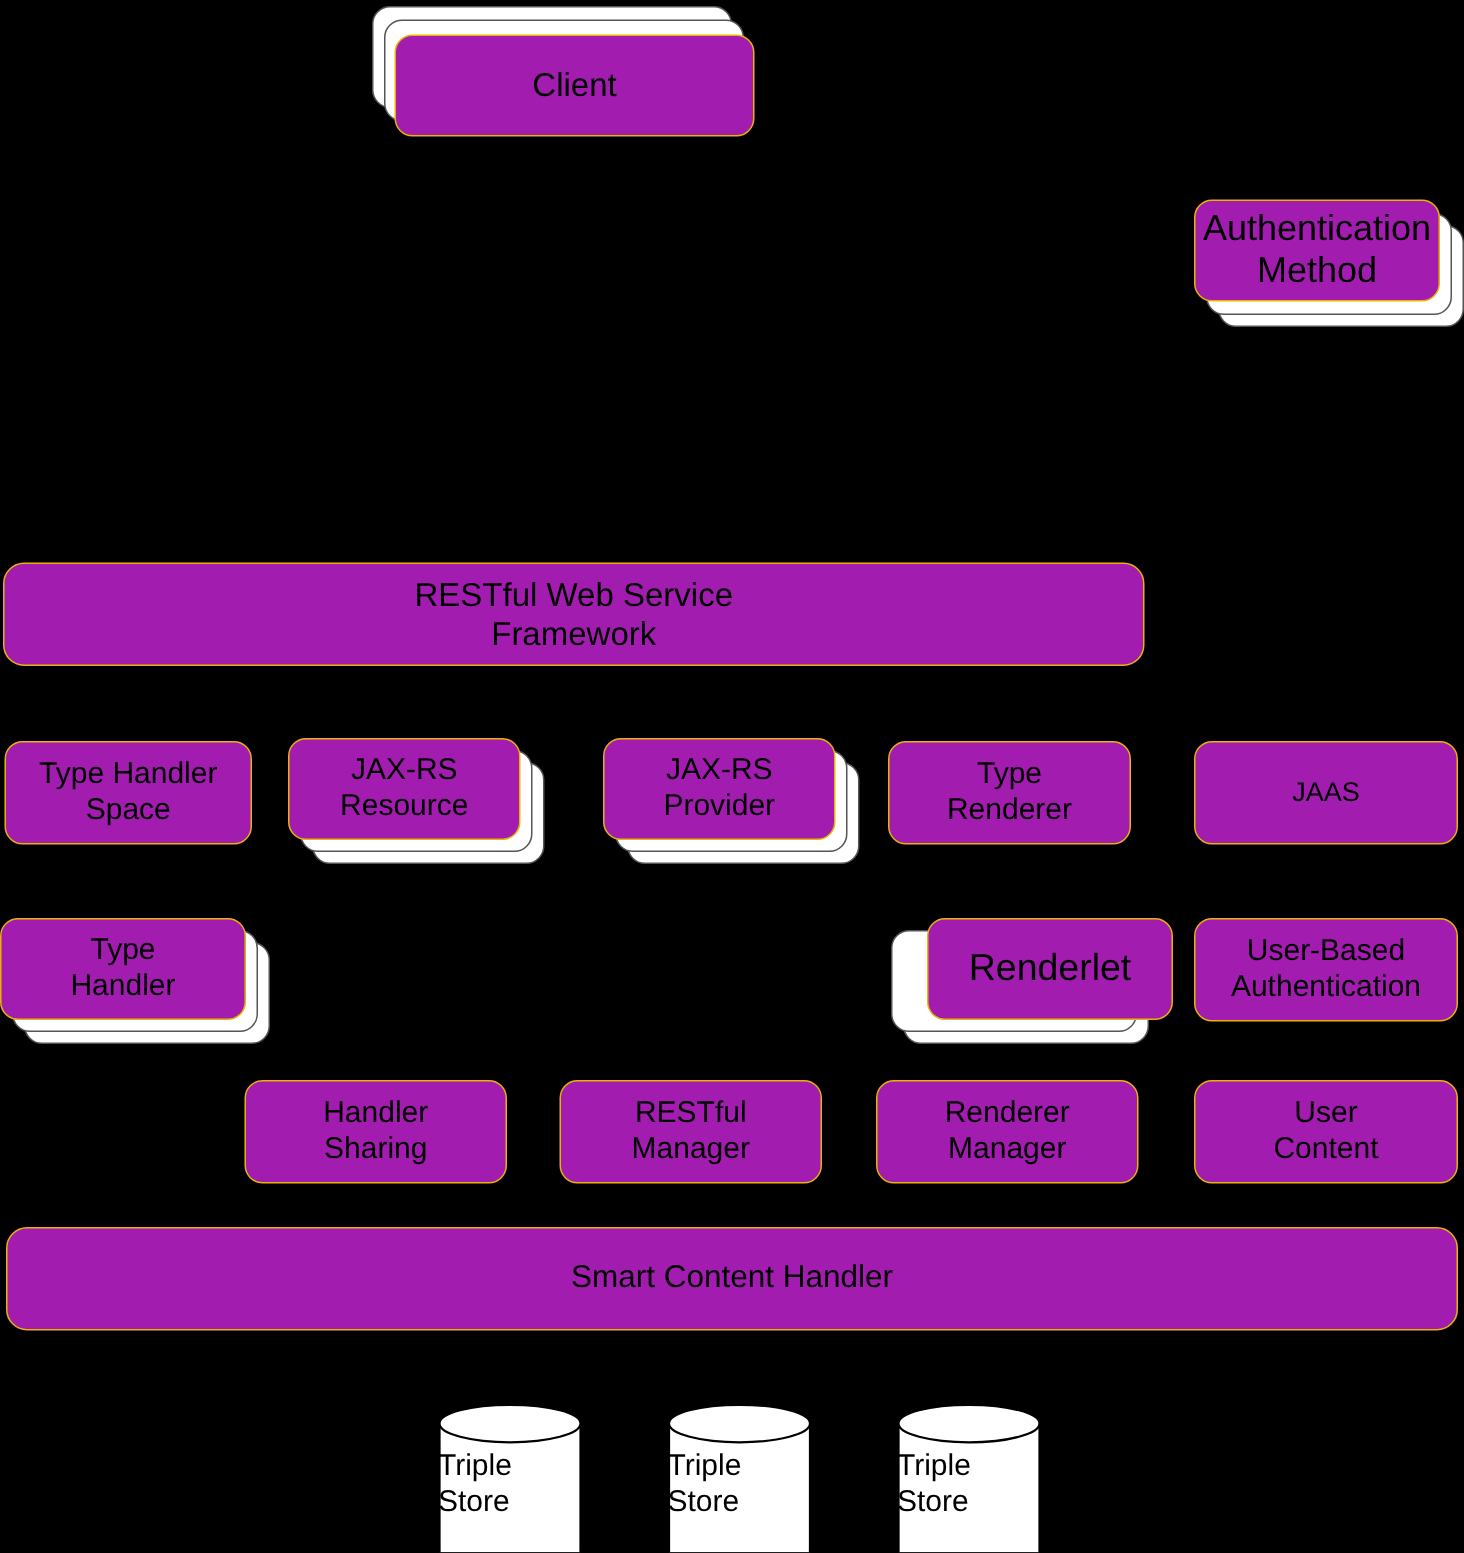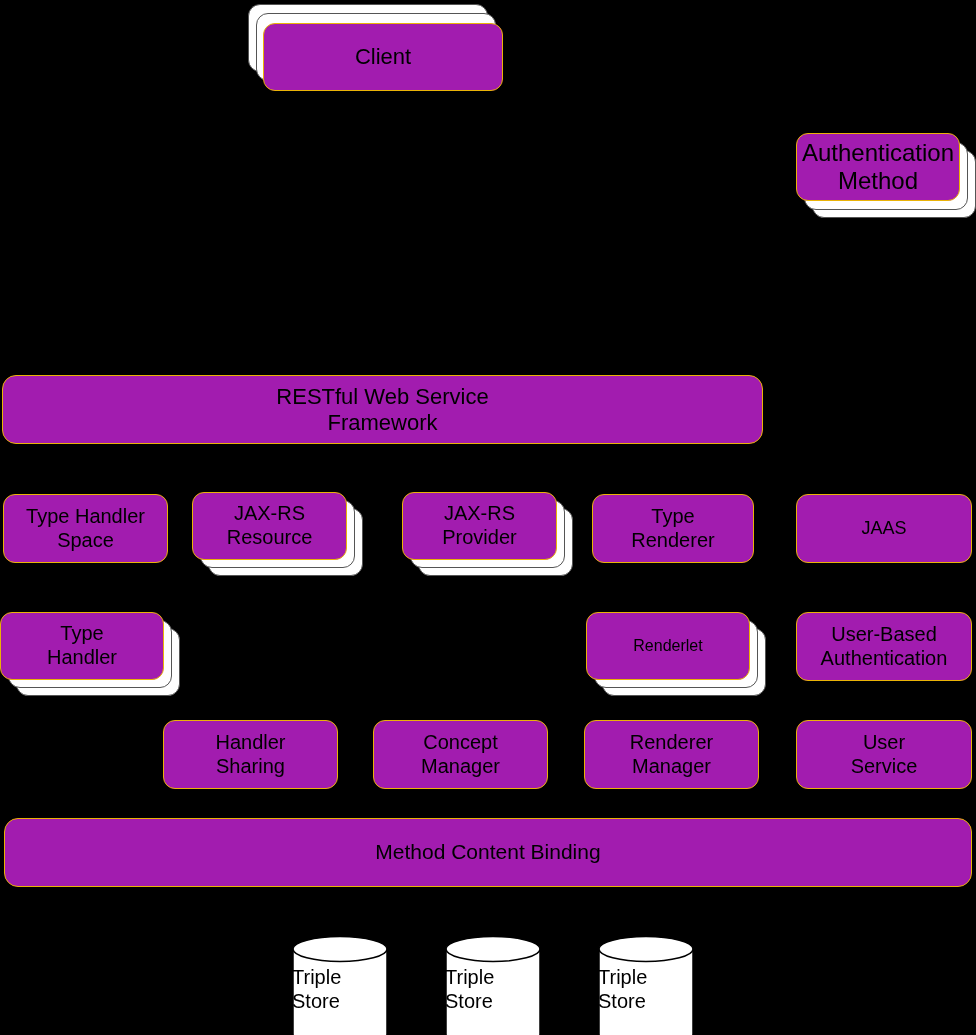--- a/index.html
+++ b/index.html
@@ -125,50 +125,50 @@
   <div class="node">
     <div class="box ghost" style="left:16px;top:628px;width:164px;height:68px;"></div>
     <div class="box ghost" style="left:8px;top:620px;width:164px;height:68px;"></div>
     <div class="box front" style="left:0px;top:612px;width:164px;height:68px;font-size:20px;">Type
 Handler</div>
   </div>
 
   <div class="node">
     <div class="box ghost" style="left:602px;top:628px;width:164px;height:68px;"></div>
     <div class="box ghost" style="left:594px;top:620px;width:164px;height:68px;"></div>
-    <div class="box front" style="left:586px;top:612px;width:164px;height:68px;font-size:16px;">Renderlet</div>
+    <div class="box front" style="left:618px;top:612px;width:164px;height:68px;font-size:25px;">Renderlet</div>
   </div>
 
   <div class="node">
     <div class="box front" style="left:796px;top:612px;width:176px;height:69px;font-size:20px;">User-Based
 Authentication</div>
   </div>
 
   <div class="node">
     <div class="box front" style="left:163px;top:720px;width:175px;height:69px;font-size:20px;">Handler
 Sharing</div>
   </div>
 
   <div class="node">
-    <div class="box front" style="left:373px;top:720px;width:175px;height:69px;font-size:20px;">Concept
+    <div class="box front" style="left:373px;top:720px;width:175px;height:69px;font-size:20px;">RESTful
 Manager</div>
   </div>
 
   <div class="node">
     <div class="box front" style="left:584px;top:720px;width:175px;height:69px;font-size:20px;">Renderer
 Manager</div>
   </div>
 
   <div class="node">
     <div class="box front" style="left:796px;top:720px;width:176px;height:69px;font-size:20px;">User
-Service</div>
+Content</div>
   </div>
 
   <div class="node">
-    <div class="box front bar" style="left:4px;top:818px;width:968px;height:69px;font-size:21px;">Method Content Binding</div>
+    <div class="box front bar" style="left:4px;top:818px;width:968px;height:69px;font-size:21px;">Smart Content Handler</div>
   </div>
 
   <div class="cylinder" style="left:292px;top:936px;width:96px;height:99px;">
     <svg width="96" height="99" viewBox="0 0 96 99">
       <path d="M1,13 L1,98 A47,13 0 0 0 95,98 L95,13 Z" fill="#ffffff" stroke="#000000" stroke-width="1.5"></path>
       <ellipse cx="48" cy="13" rx="47" ry="12.5" fill="#ffffff" stroke="#000000" stroke-width="1.5"></ellipse>
     </svg>
     <div class="cyl-label" style="top:30px;font-size:20px;">Triple
 Store</div>
   </div>

